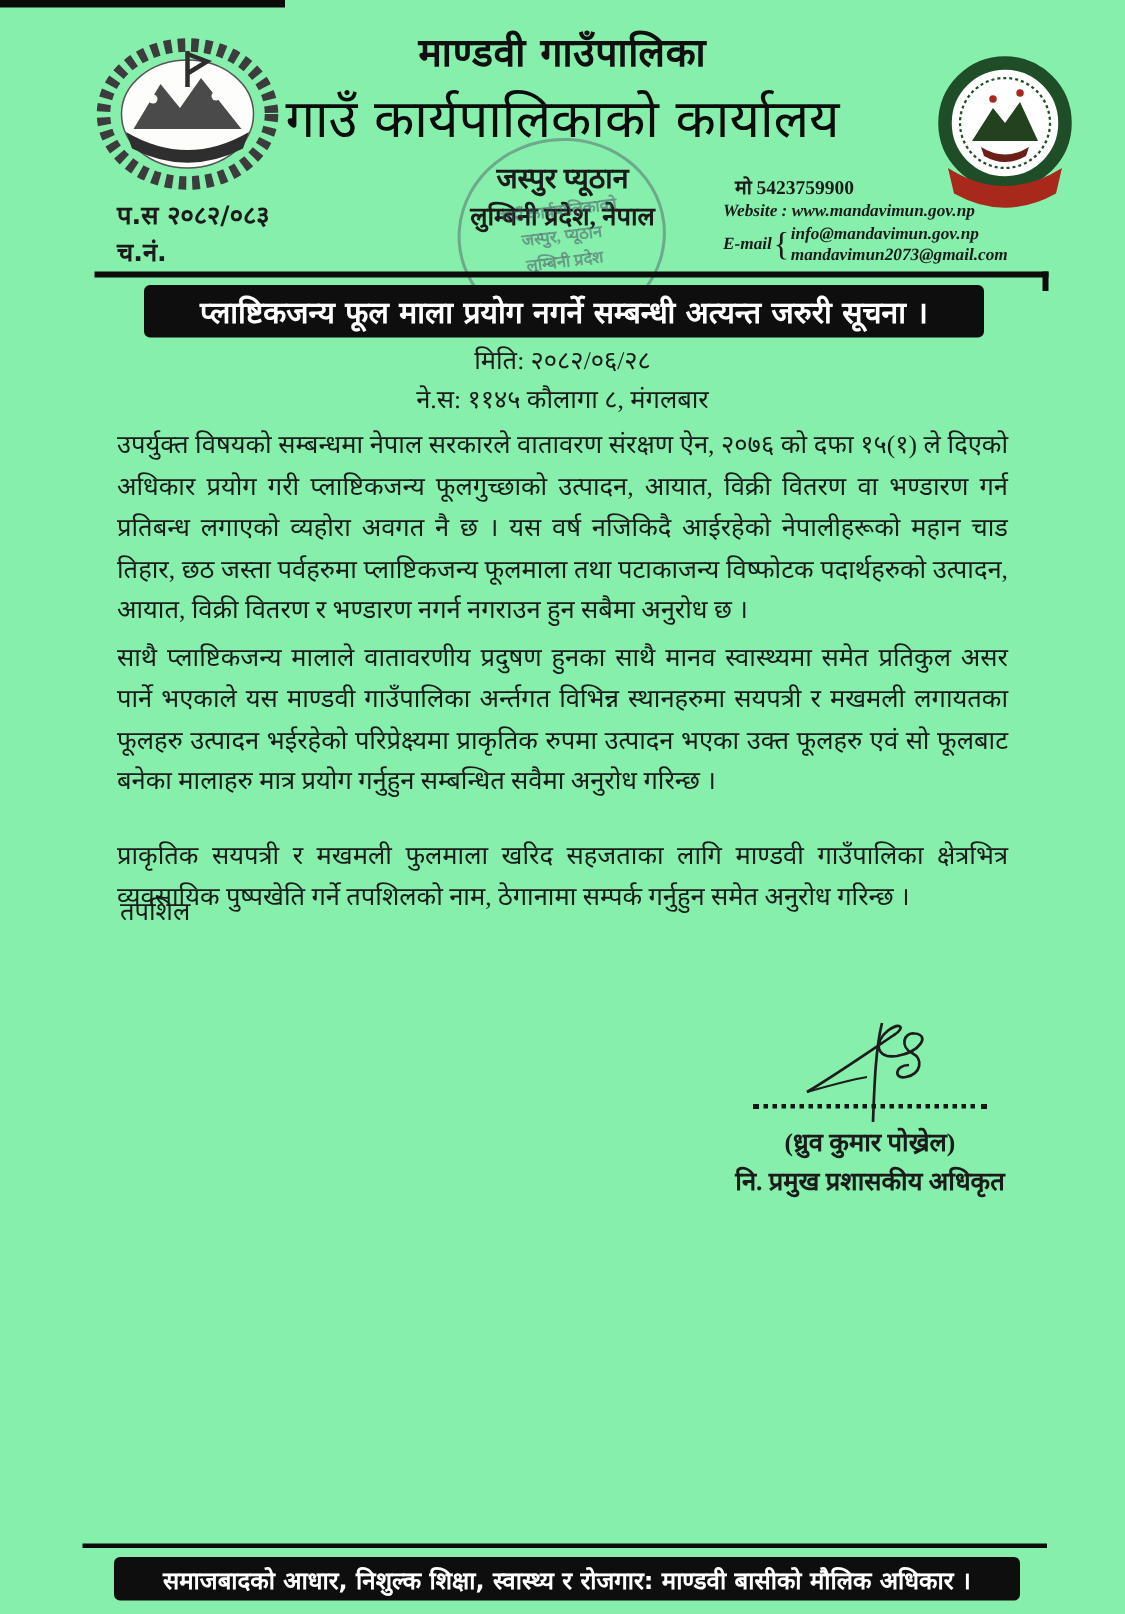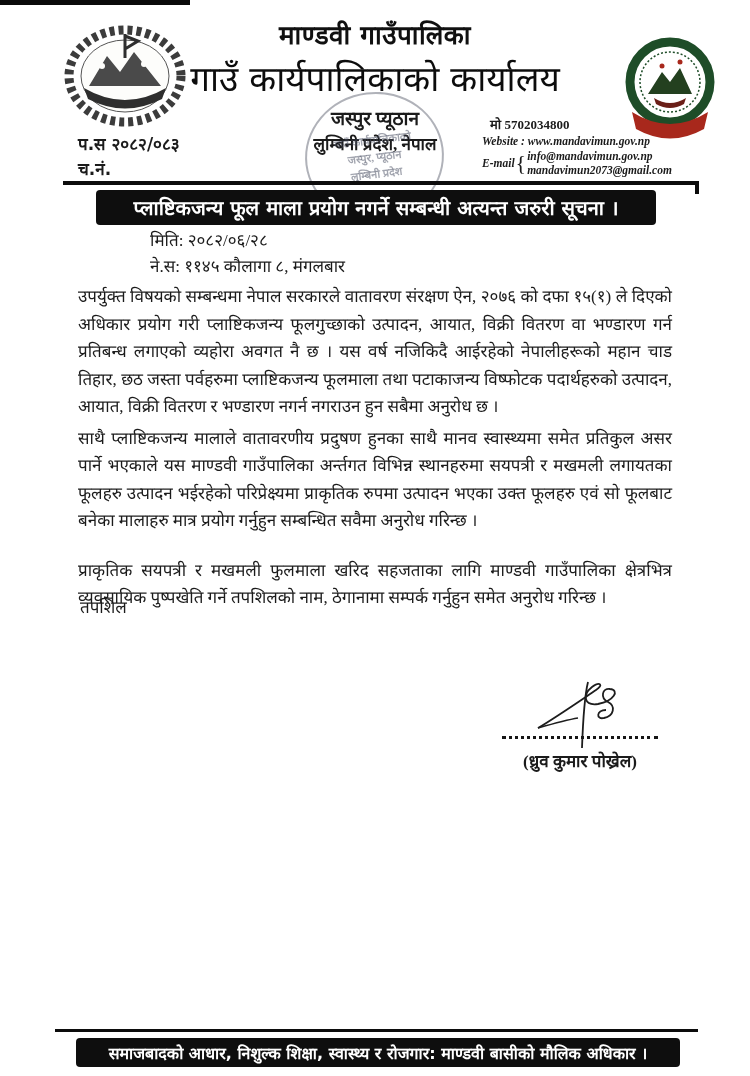--- a/index.html
+++ b/index.html
@@ -1,19 +1,19 @@
 <!DOCTYPE html>
 <html><head>
 <meta charset="utf-8">
 <style>
   html,body{margin:0;padding:0;}
   body{background:#e9e9e7;font-family:"Liberation Serif","DejaVu Sans",serif;}
   .page{
     position:relative;width:750px;height:1076px;margin:0 auto;
-    background:#ffffff;overflow:hidden;color:#1b1b1b;
+    background:#86efac;overflow:hidden;color:#1b1b1b;
   }
   
   .scan-artifact{position:absolute;left:0;top:0;width:190px;height:5px;background:#0a0a0a;}
 
   
   .hdr-emblem-left{position:absolute;left:64px;top:22px;width:122px;height:112px;}
   .hdr-logo-right{position:absolute;left:618px;top:36px;width:104px;height:112px;}
   .hdr-center{position:absolute;left:150px;top:16px;width:450px;text-align:center;}
   .org-name{font-size:26px;font-weight:bold;letter-spacing:.5px;color:#101010;
     font-family:"DejaVu Sans","Liberation Sans",sans-serif;}
@@ -41,21 +41,21 @@
   .email-lines{display:flex;flex-direction:column;font-style:italic;font-weight:bold;}
 
   
   .rule-top{position:absolute;left:63px;top:181px;width:636px;height:4px;background:#0c0c0c;}
   .rule-top:after{content:"";position:absolute;right:0;top:0;width:4px;height:13px;background:#0c0c0c;}
   .subject-banner{position:absolute;left:96px;top:190px;width:560px;height:35px;background:#0e0e0e;
     border-radius:4px;color:#fff;display:flex;align-items:center;justify-content:center;
     font-size:20px;font-weight:bold;
     font-family:"DejaVu Sans","Liberation Sans",sans-serif;}
 
-  .date-block{position:absolute;left:150px;top:228px;width:450px;font-size:17px;line-height:26px;}
+  .date-block{position:absolute;left:150px;top:228px;width:450px;text-align:center;font-size:17px;line-height:26px;}
 
   
   .body-text{position:absolute;left:78px;top:283px;width:594px;font-size:17px;line-height:27.5px;
     text-align:justify;}
   .body-text p{margin:0 0 4px 0;}
   .body-text p.gap{margin-top:22px;}
 
   .tapasil-label{position:absolute;left:80px;top:595px;font-size:17px;}
   table.detail{position:absolute;left:80px;top:619px;border-collapse:collapse;font-size:16px;}
   table.detail th,table.detail td{border:1.6px solid #2a2a2a;padding:2px 8px;text-align:left;
@@ -120,21 +120,21 @@
     <div>जस्पुर, प्यूठान</div>
     <div>लुम्बिनी प्रदेश</div>
   </div>
 
   <div class="ref-block">
     <div>प.स २०८२/०८३</div>
     <div>च.नं.</div>
   </div>
 
   <div class="contact-block">
-    <div class="contact-phone">मो 5702034800</div>
+    <div class="contact-phone">मो 5423759900</div>
     <div class="contact-website">Website : www.mandavimun.gov.np</div>
     <div class="email-row">
       <span class="email-label">E-mail</span>
       <span class="email-brace">{</span>
       <span class="email-lines">
         <span>info@mandavimun.gov.np</span>
         <span>mandavimun2073@gmail.com</span>
       </span>
     </div>
   </div>
@@ -158,18 +158,19 @@
   <div class="sig-block">
     <div class="sig-scribble">
       <svg width="160" height="70" viewBox="0 0 160 70" style="display:block;margin:0 auto;">
         <path d="M88 2 C84 18 83 40 82 68" fill="none" stroke="#1d1d1d" stroke-width="1.8"></path>
         <path d="M38 48 C58 36 84 18 96 10 C104 5 100 1 92 7 C82 15 84 26 98 24 C114 21 120 10 110 9 C102 8 100 18 108 22 C116 26 114 36 104 38 C96 40 96 30 106 30" fill="none" stroke="#1d1d1d" stroke-width="1.8"></path>
         <path d="M38 48 C52 44 66 40 78 38" fill="none" stroke="#1d1d1d" stroke-width="1.4"></path>
       </svg>
     </div>
     <div class="sig-dotted"></div>
     <div class="sig-name">(ध्रुव कुमार पोख्रेल)</div>
+    <div class="sig-title">नि. प्रमुख प्रशासकीय अधिकृत</div>
   </div>
 
   <div class="rule-bottom"></div>
   <div class="footer-banner">समाजबादको आधार, निशुल्क शिक्षा, स्वास्थ्य र रोजगार: माण्डवी बासीको मौलिक अधिकार ।</div>
 
 </div>
 
 </body></html>

